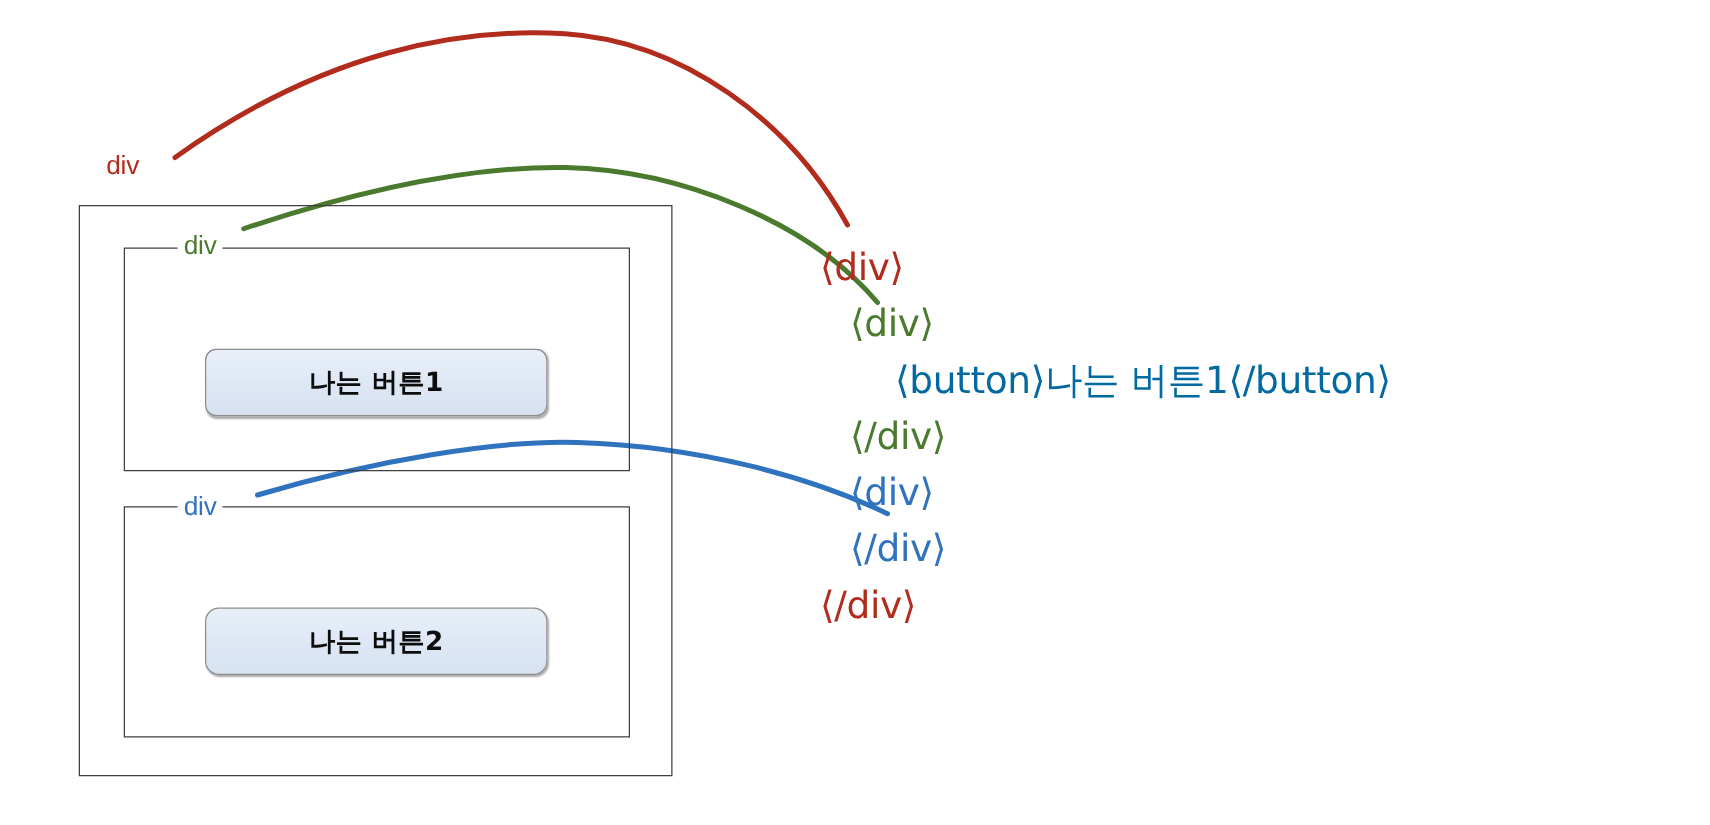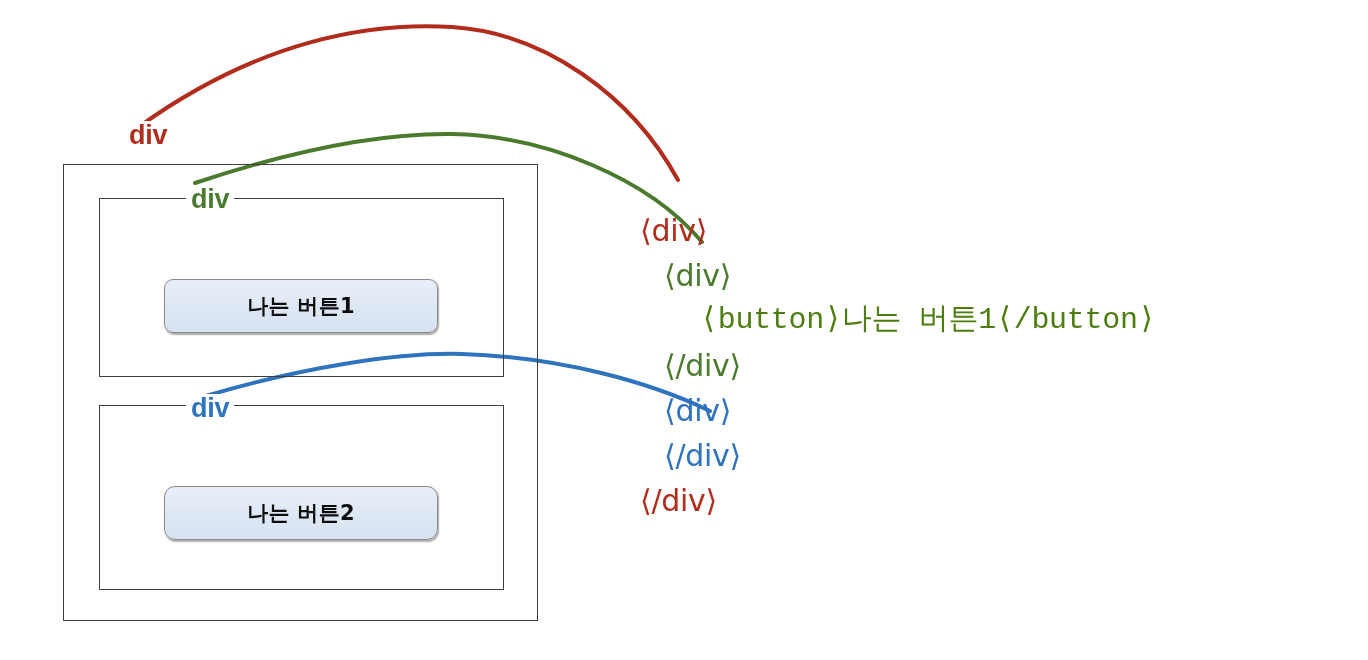--- a/index.html
+++ b/index.html
@@ -29,28 +29,27 @@
     border: 1.6px solid #3f3f3f;
     background: transparent;
   }
   #outer-box   { left: 63px;  top: 164px; width: 475px; height: 457px; }
   #inner-box-1 { left: 99px;  top: 198px; width: 405px; height: 179px; }
   #inner-box-2 { left: 99px;  top: 405px; width: 405px; height: 185px; }
 
   .div-label {
     position: absolute;
     font-family: "Liberation Sans", sans-serif;
-    font-weight: bold;
-    font-size: 27px;
+    font-weight: normal;
+    font-size: 21px;
     line-height: 1;
     letter-spacing: -0.2px;
     background: #ffffff;
     padding: 1px 5px 2px 5px;
     white-space: nowrap;
-    margin-left: 44px;
   }
   #label-red   { left: 80px;  top: 121px; color: #b22c1d; }
   #label-green { left: 142px; top: 185px; color: #4a7a2d; }
   #label-blue  { left: 142px; top: 394px; color: #2f72bd; }
 
   
   .ui-button {
     position: absolute;
     box-sizing: border-box;
     width: 274px;
@@ -68,36 +67,35 @@
     color: #0d0d0d;
     letter-spacing: 0.3px;
     margin-top: 21px;
   }
   #ui-button-1 { left: 164px; top: 258px; }
   #ui-button-2 { left: 164px; top: 465px; border-radius: 11px; }
 
   
   #code-listing {
     position: absolute;
-    left: 640px;
+    left: 656px;
     top: 192px;
     width: 690px;
-    margin-top: 16px;
   }
   .code-line {
     font-family: "DejaVu Sans", "Liberation Sans", sans-serif;
     font-size: 30px;
     line-height: 45px;
     white-space: pre;
     letter-spacing: -0.3px;
   }
   .c-red   { color: #b22c1d; }
   .c-green { color: #4a7a2d; }
   .c-blue  { color: #2f72bd; }
-  .c-black { color: #4d7c0f; font-family: Liberation Mono, monospace; }
+  .c-black { color: #0369a1; }
   .ind-0 { padding-left: 0px; }
   .ind-1 { padding-left: 24px; }
   .ind-2 { padding-left: 60px; }
 
   
   #connectors {
     position: absolute;
     left: 0; top: 0;
     width: 1368px;
     height: 660px;

